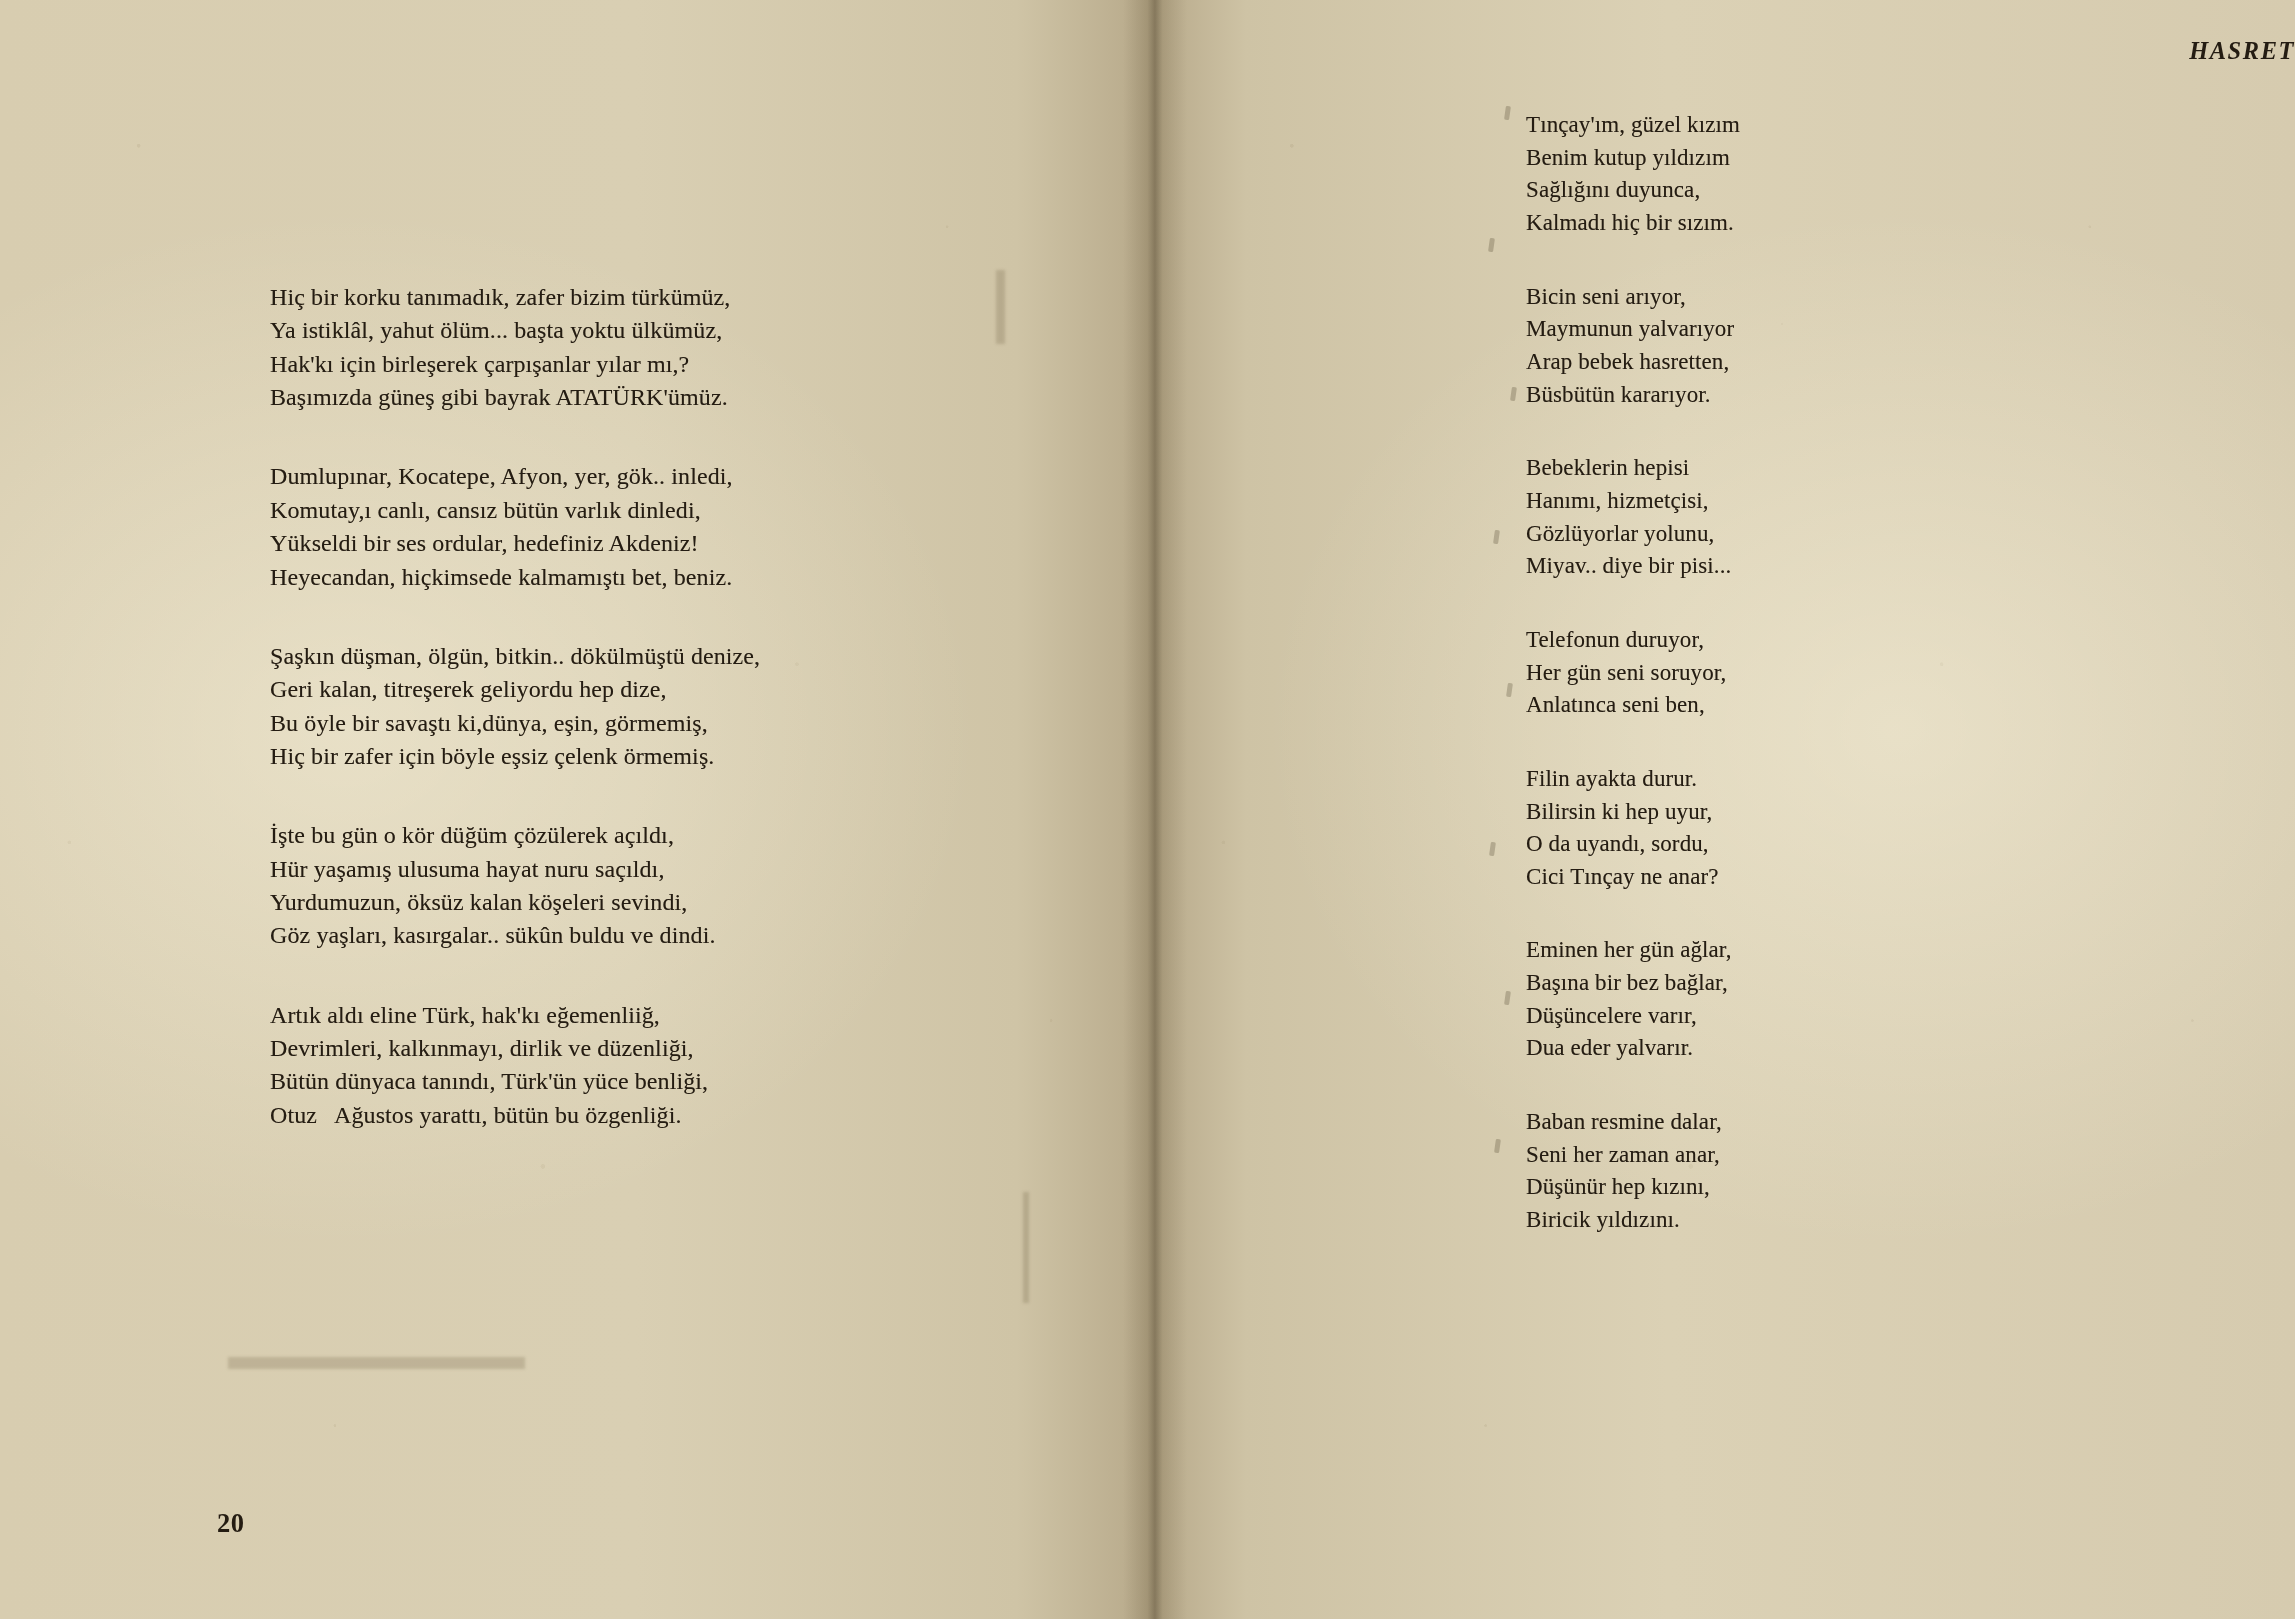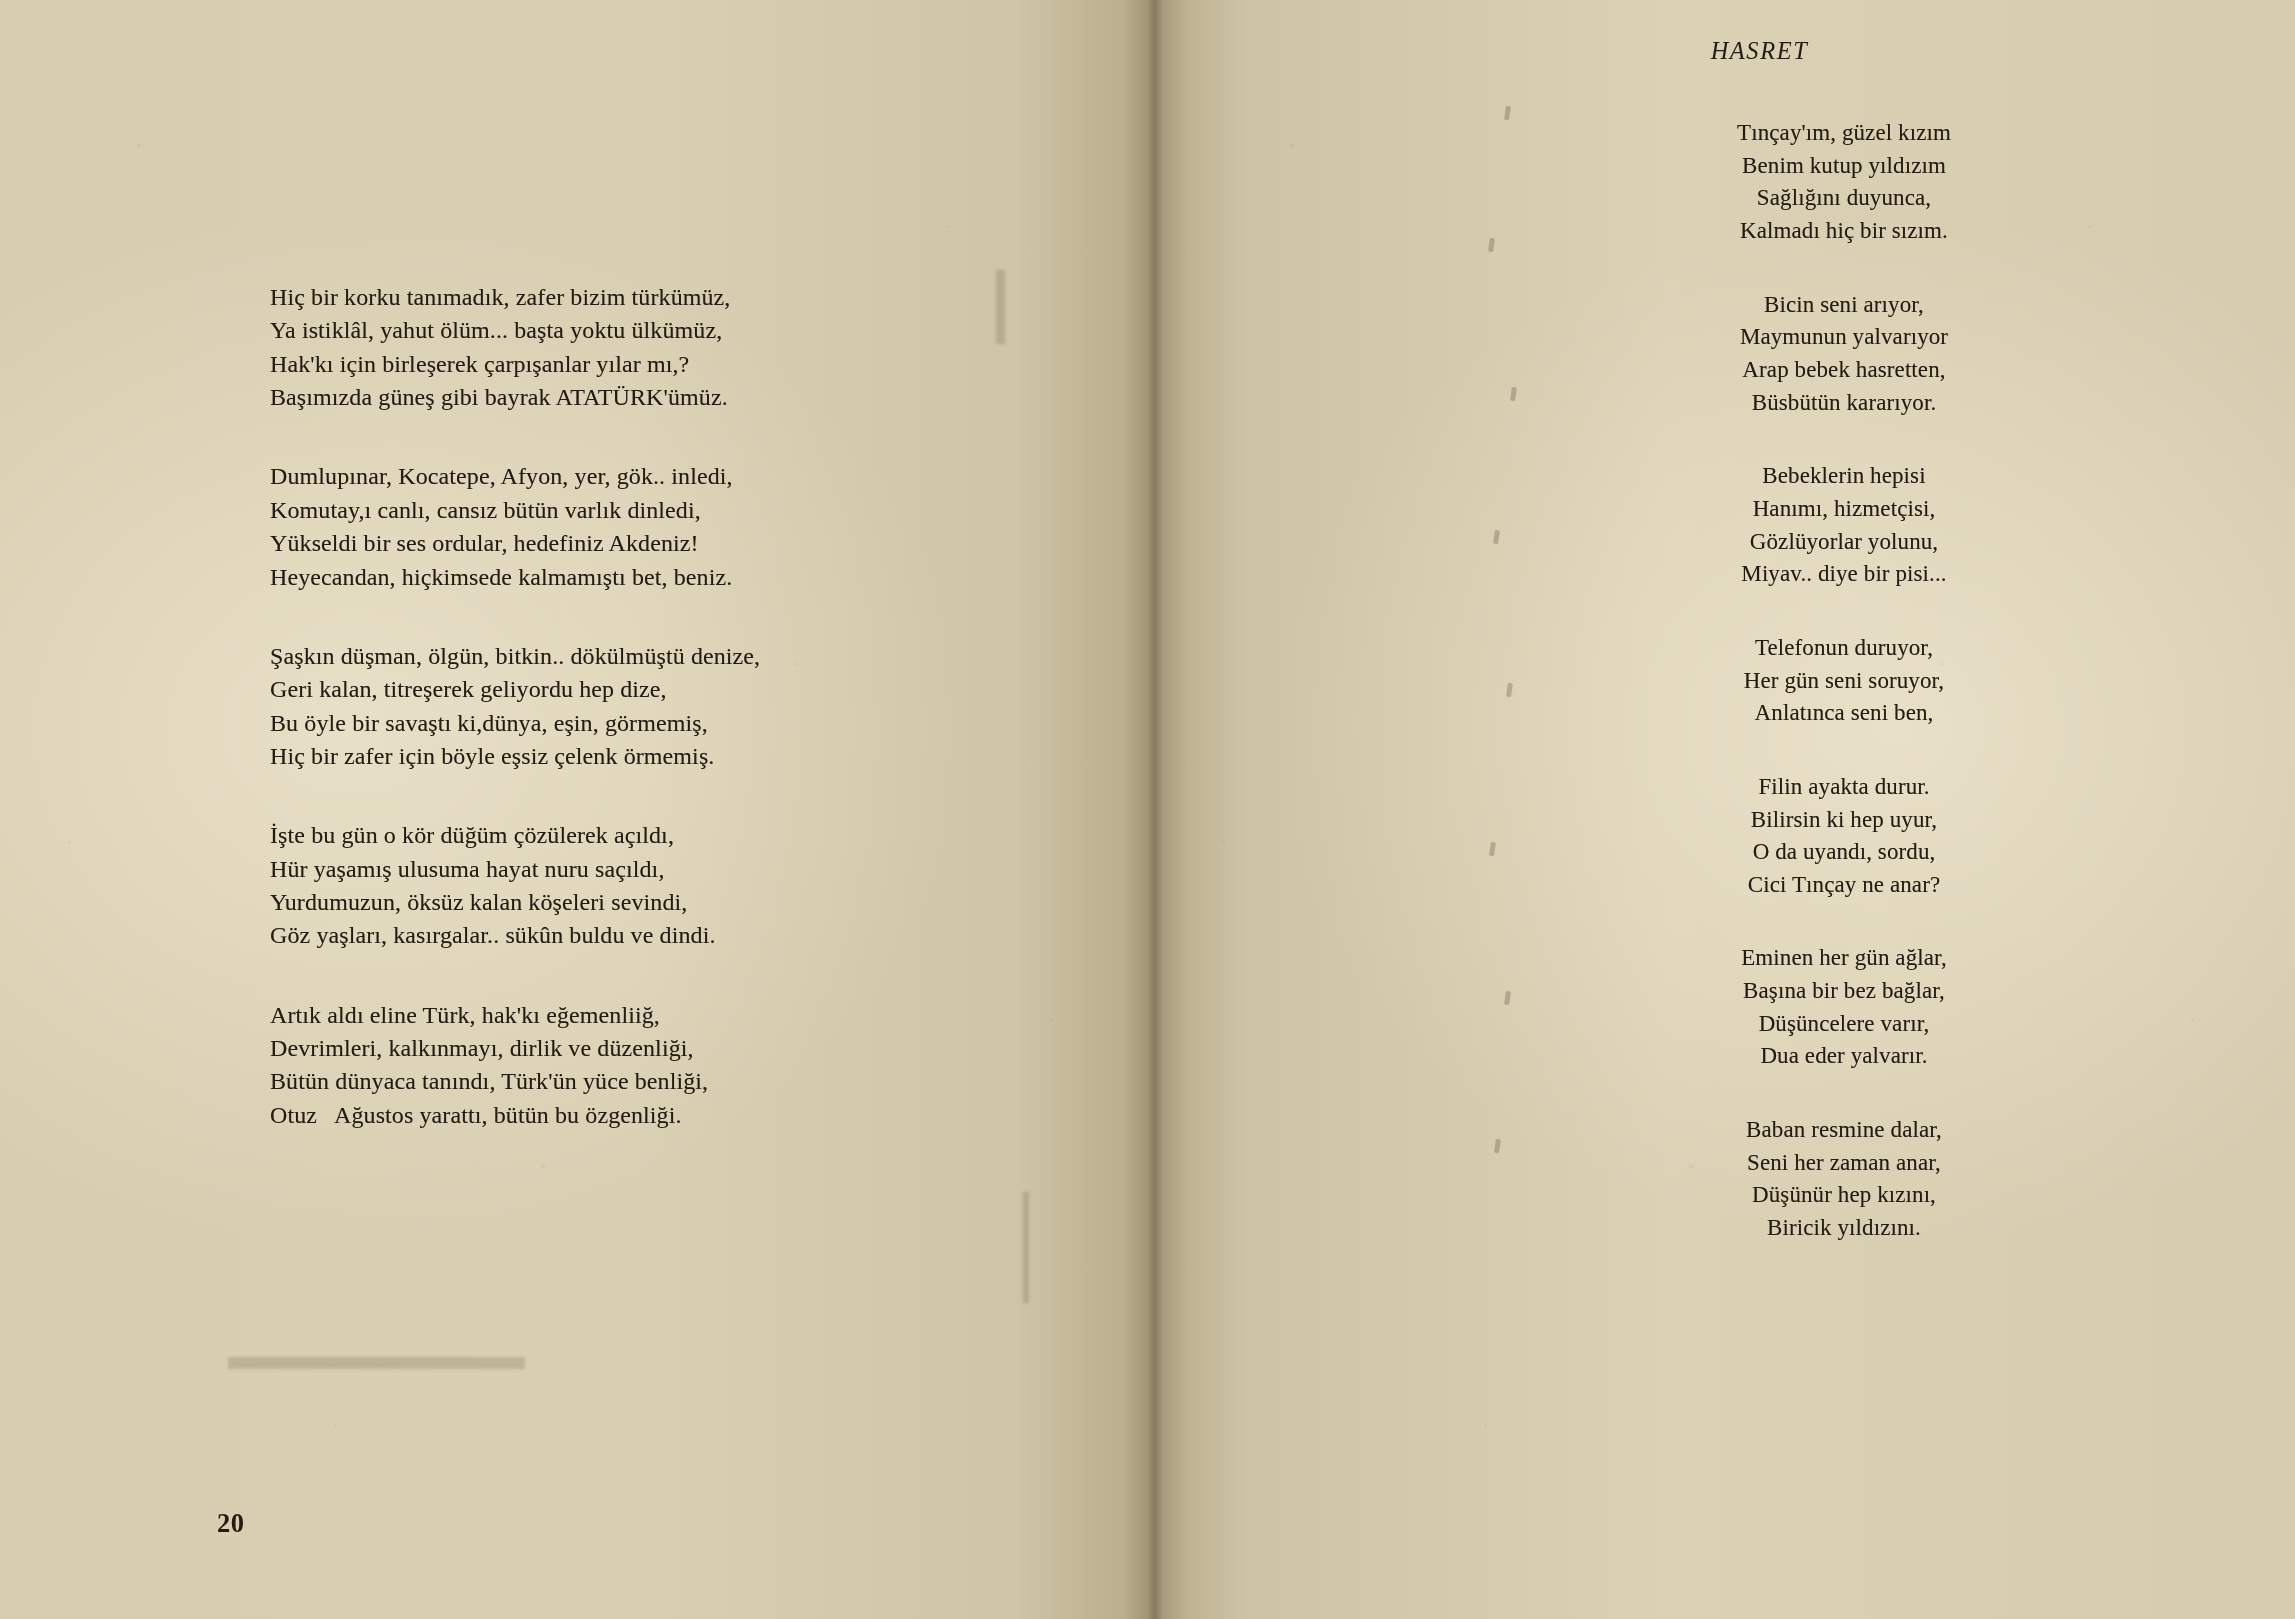--- a/index.html
+++ b/index.html
@@ -113,36 +113,35 @@
     color: #241c12;
     letter-spacing: 0.5px;
   }
 
   
   .poem-title {
     position: absolute;
     top: 37px;
     left: 0;
     width: 100%;
-    text-align: center;
+    text-align: right;
     font-size: 24.4px;
     font-style: italic;
-    font-weight: normal;
+    font-weight: bold;
     letter-spacing: 1.6px;
     color: #241c12;
     padding-left: 69px;
     box-sizing: border-box;
   }
 
   .right-body {
     position: absolute;
     left: 371px;
-    top: 117px;
+    top: 109px;
     width: 636px;
-    text-align: center;
   }
 
   .right-body .stanza { margin-bottom: 41px; }
   .right-body .verse {
     font-size: 23px;
     line-height: 1.42;
   }
 
   
   .margin-marks {

